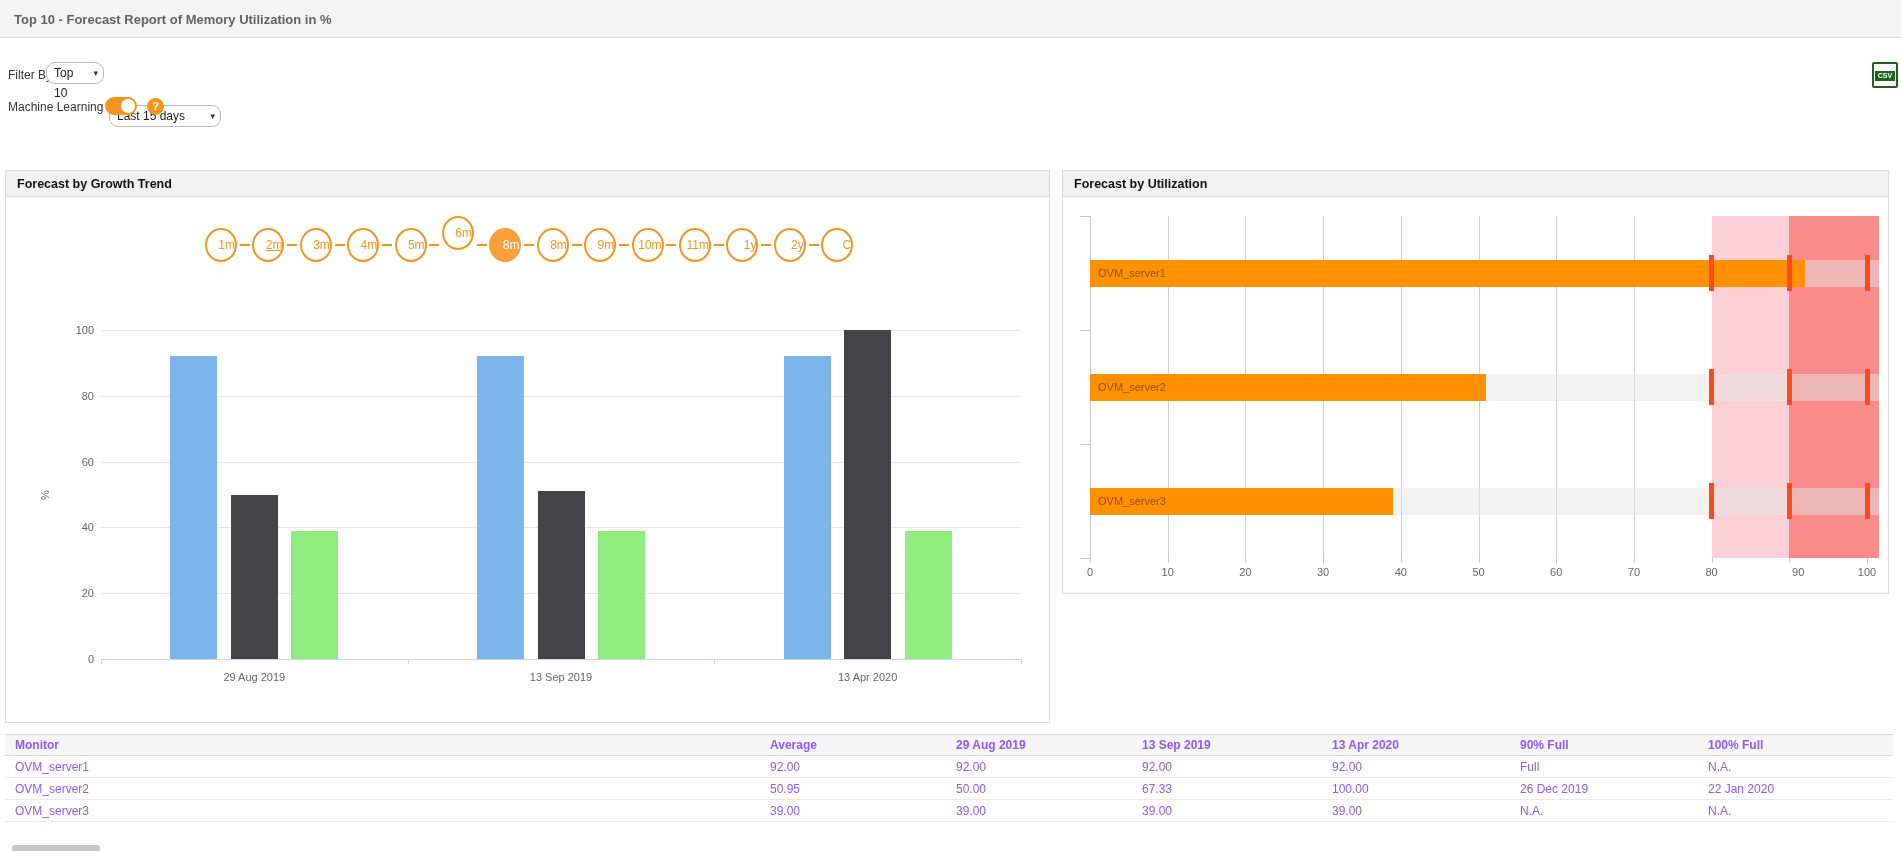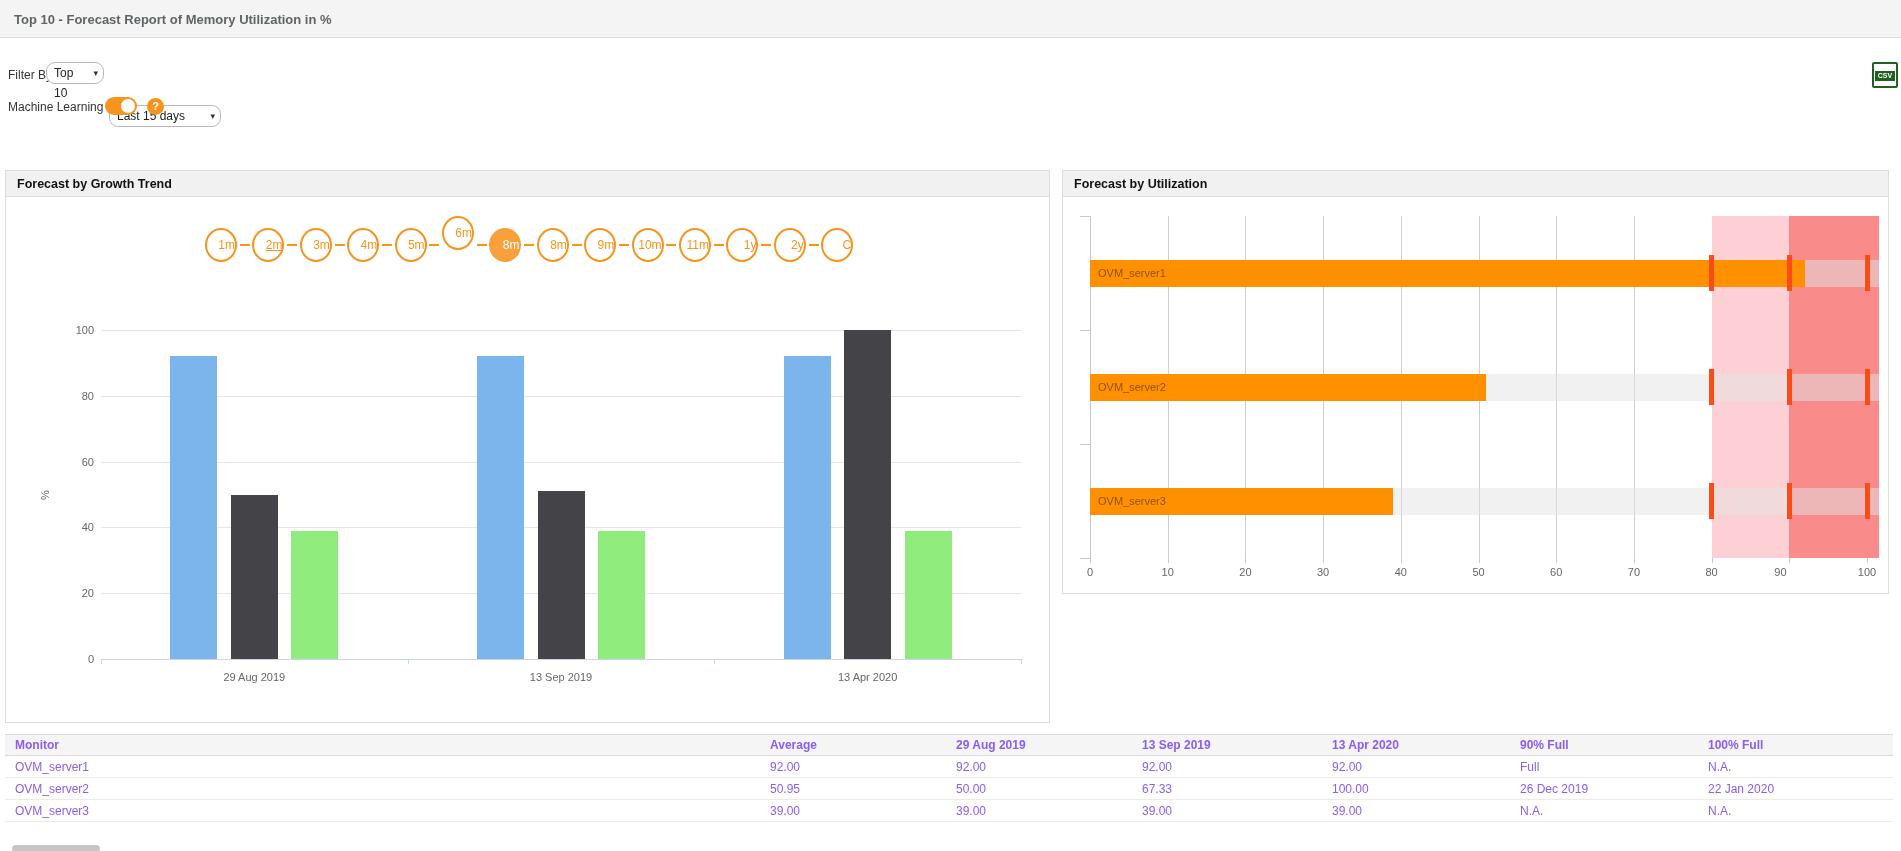--- a/index.html
+++ b/index.html
@@ -195,21 +195,21 @@
         <div class="xaxis-stub" style="left: 493.2px; top: 387px; width: 1px; height: 5px;"></div>
         <div class="tick-label" style="left: 478.2px; top: 395px; width: 30px; text-align: center;">60</div>
         <div class="vgrid" style="left: 570.9px; top: 45px; width: 1px; height: 342px;"></div>
         <div class="xaxis-stub" style="left: 570.9px; top: 387px; width: 1px; height: 5px;"></div>
         <div class="tick-label" style="left: 555.9px; top: 395px; width: 30px; text-align: center;">70</div>
         <div class="vgrid" style="left: 648.6px; top: 45px; width: 1px; height: 342px;"></div>
         <div class="xaxis-stub" style="left: 648.6px; top: 387px; width: 1px; height: 5px;"></div>
         <div class="tick-label" style="left: 633.6px; top: 395px; width: 30px; text-align: center;">80</div>
         <div class="vgrid" style="left: 726.3px; top: 45px; width: 1px; height: 342px;"></div>
         <div class="xaxis-stub" style="left: 726.3px; top: 387px; width: 1px; height: 5px;"></div>
-        <div class="tick-label" style="left: 711.3px; top: 395px; width: 30px; text-align: left;">90</div>
+        <div class="tick-label" style="left: 711.3px; top: 395px; width: 30px; text-align: right;">90</div>
         <div class="vgrid" style="left: 804px; top: 45px; width: 1px; height: 342px;"></div>
         <div class="xaxis-stub" style="left: 804px; top: 387px; width: 1px; height: 5px;"></div>
         <div class="tick-label" style="left: 789px; top: 395px; width: 30px; text-align: center;">100</div>
         <div class="pband" style="left: 648.6px; top: 45px; width: 77.7px; height: 342px; background: rgb(252, 208, 212);"></div>
         <div class="pband" style="left: 726.3px; top: 45px; width: 89.355px; height: 342px; background: rgb(249, 139, 139);"></div>
         <div class="yaxis-line" style="left: 27px; top: 45px; width: 1px; height: 342px;"></div>
         <div class="yaxis-tick" style="left: 17px; top: 45px; width: 10px; height: 1px;"></div>
         <div class="yaxis-tick" style="left: 17px; top: 159px; width: 10px; height: 1px;"></div>
         <div class="yaxis-tick" style="left: 17px; top: 273px; width: 10px; height: 1px;"></div>
         <div class="yaxis-tick" style="left: 17px; top: 387px; width: 10px; height: 1px;"></div>

